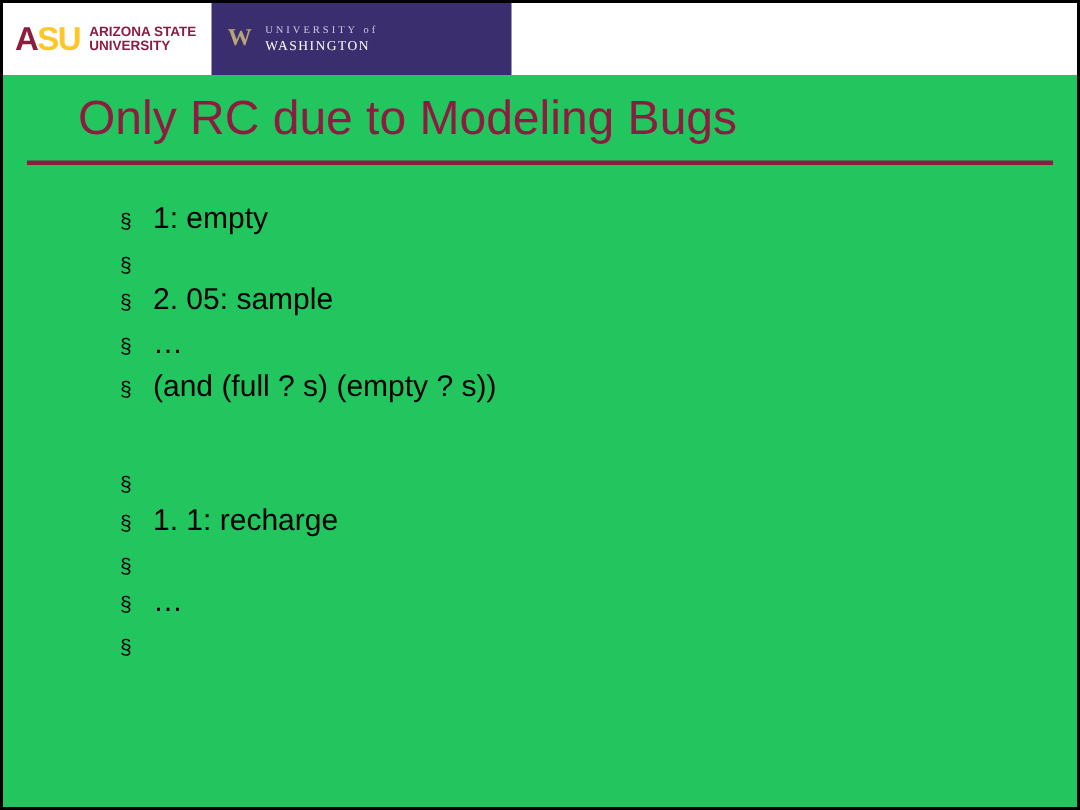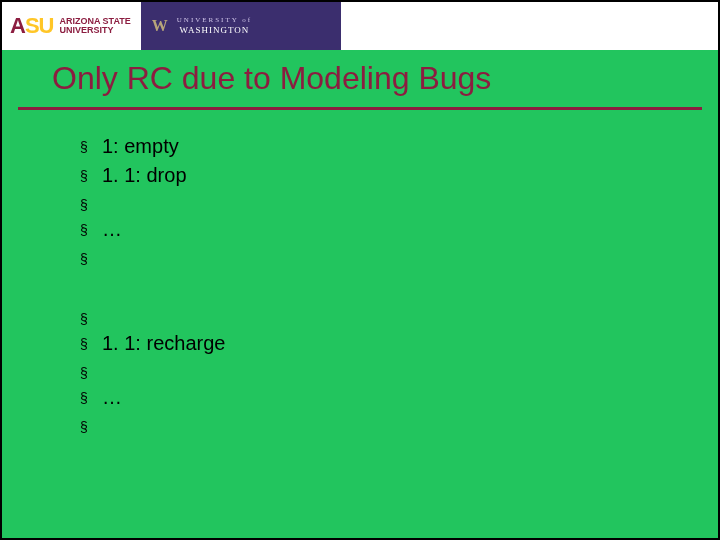--- a/index.html
+++ b/index.html
@@ -72,21 +72,20 @@
     font-family: 'Times New Roman', serif;
     font-weight: bold;
     font-size: 16px;
   }
   .uw-text {
     font-family: 'Trajan Pro', Georgia, serif;
     color: #fff;
     font-size: 9px;
     letter-spacing: 1px;
     line-height: 1.2;
-    text-align: center;
   }
   .uw-text .small { font-size: 7px; letter-spacing: 2px; color:#cfc4e8;}
   .title-area {
     padding: 10px 40px 6px 50px;
   }
   .title {
     font-family: Verdana, Geneva, sans-serif;
     font-size: 32px;
     color: #8C1D40;
     font-weight: normal;
@@ -148,31 +147,32 @@
   <div class="rule"></div>
 
   <div class="content">
     <div class="group">
       <div class="item">
           <span class="bullet">§</span>
           <span>1: empty</span>
         </div>
       <div class="item">
           <span class="bullet">§</span>
-          <span>1. 1: drop</span>
         </div>
       <div class="item">
           <span class="bullet">§</span>
+          <span>2. 05: sample</span>
         </div>
       <div class="item">
           <span class="bullet">§</span>
           <span>…</span>
         </div>
       <div class="item">
           <span class="bullet">§</span>
+          <span>(and (full ? s) (empty ? s))</span>
         </div>
     </div>
     <div class="group">
       <div class="item">
           <span class="bullet">§</span>
         </div>
       <div class="item">
           <span class="bullet">§</span>
           <span>1. 1: recharge</span>
         </div>

